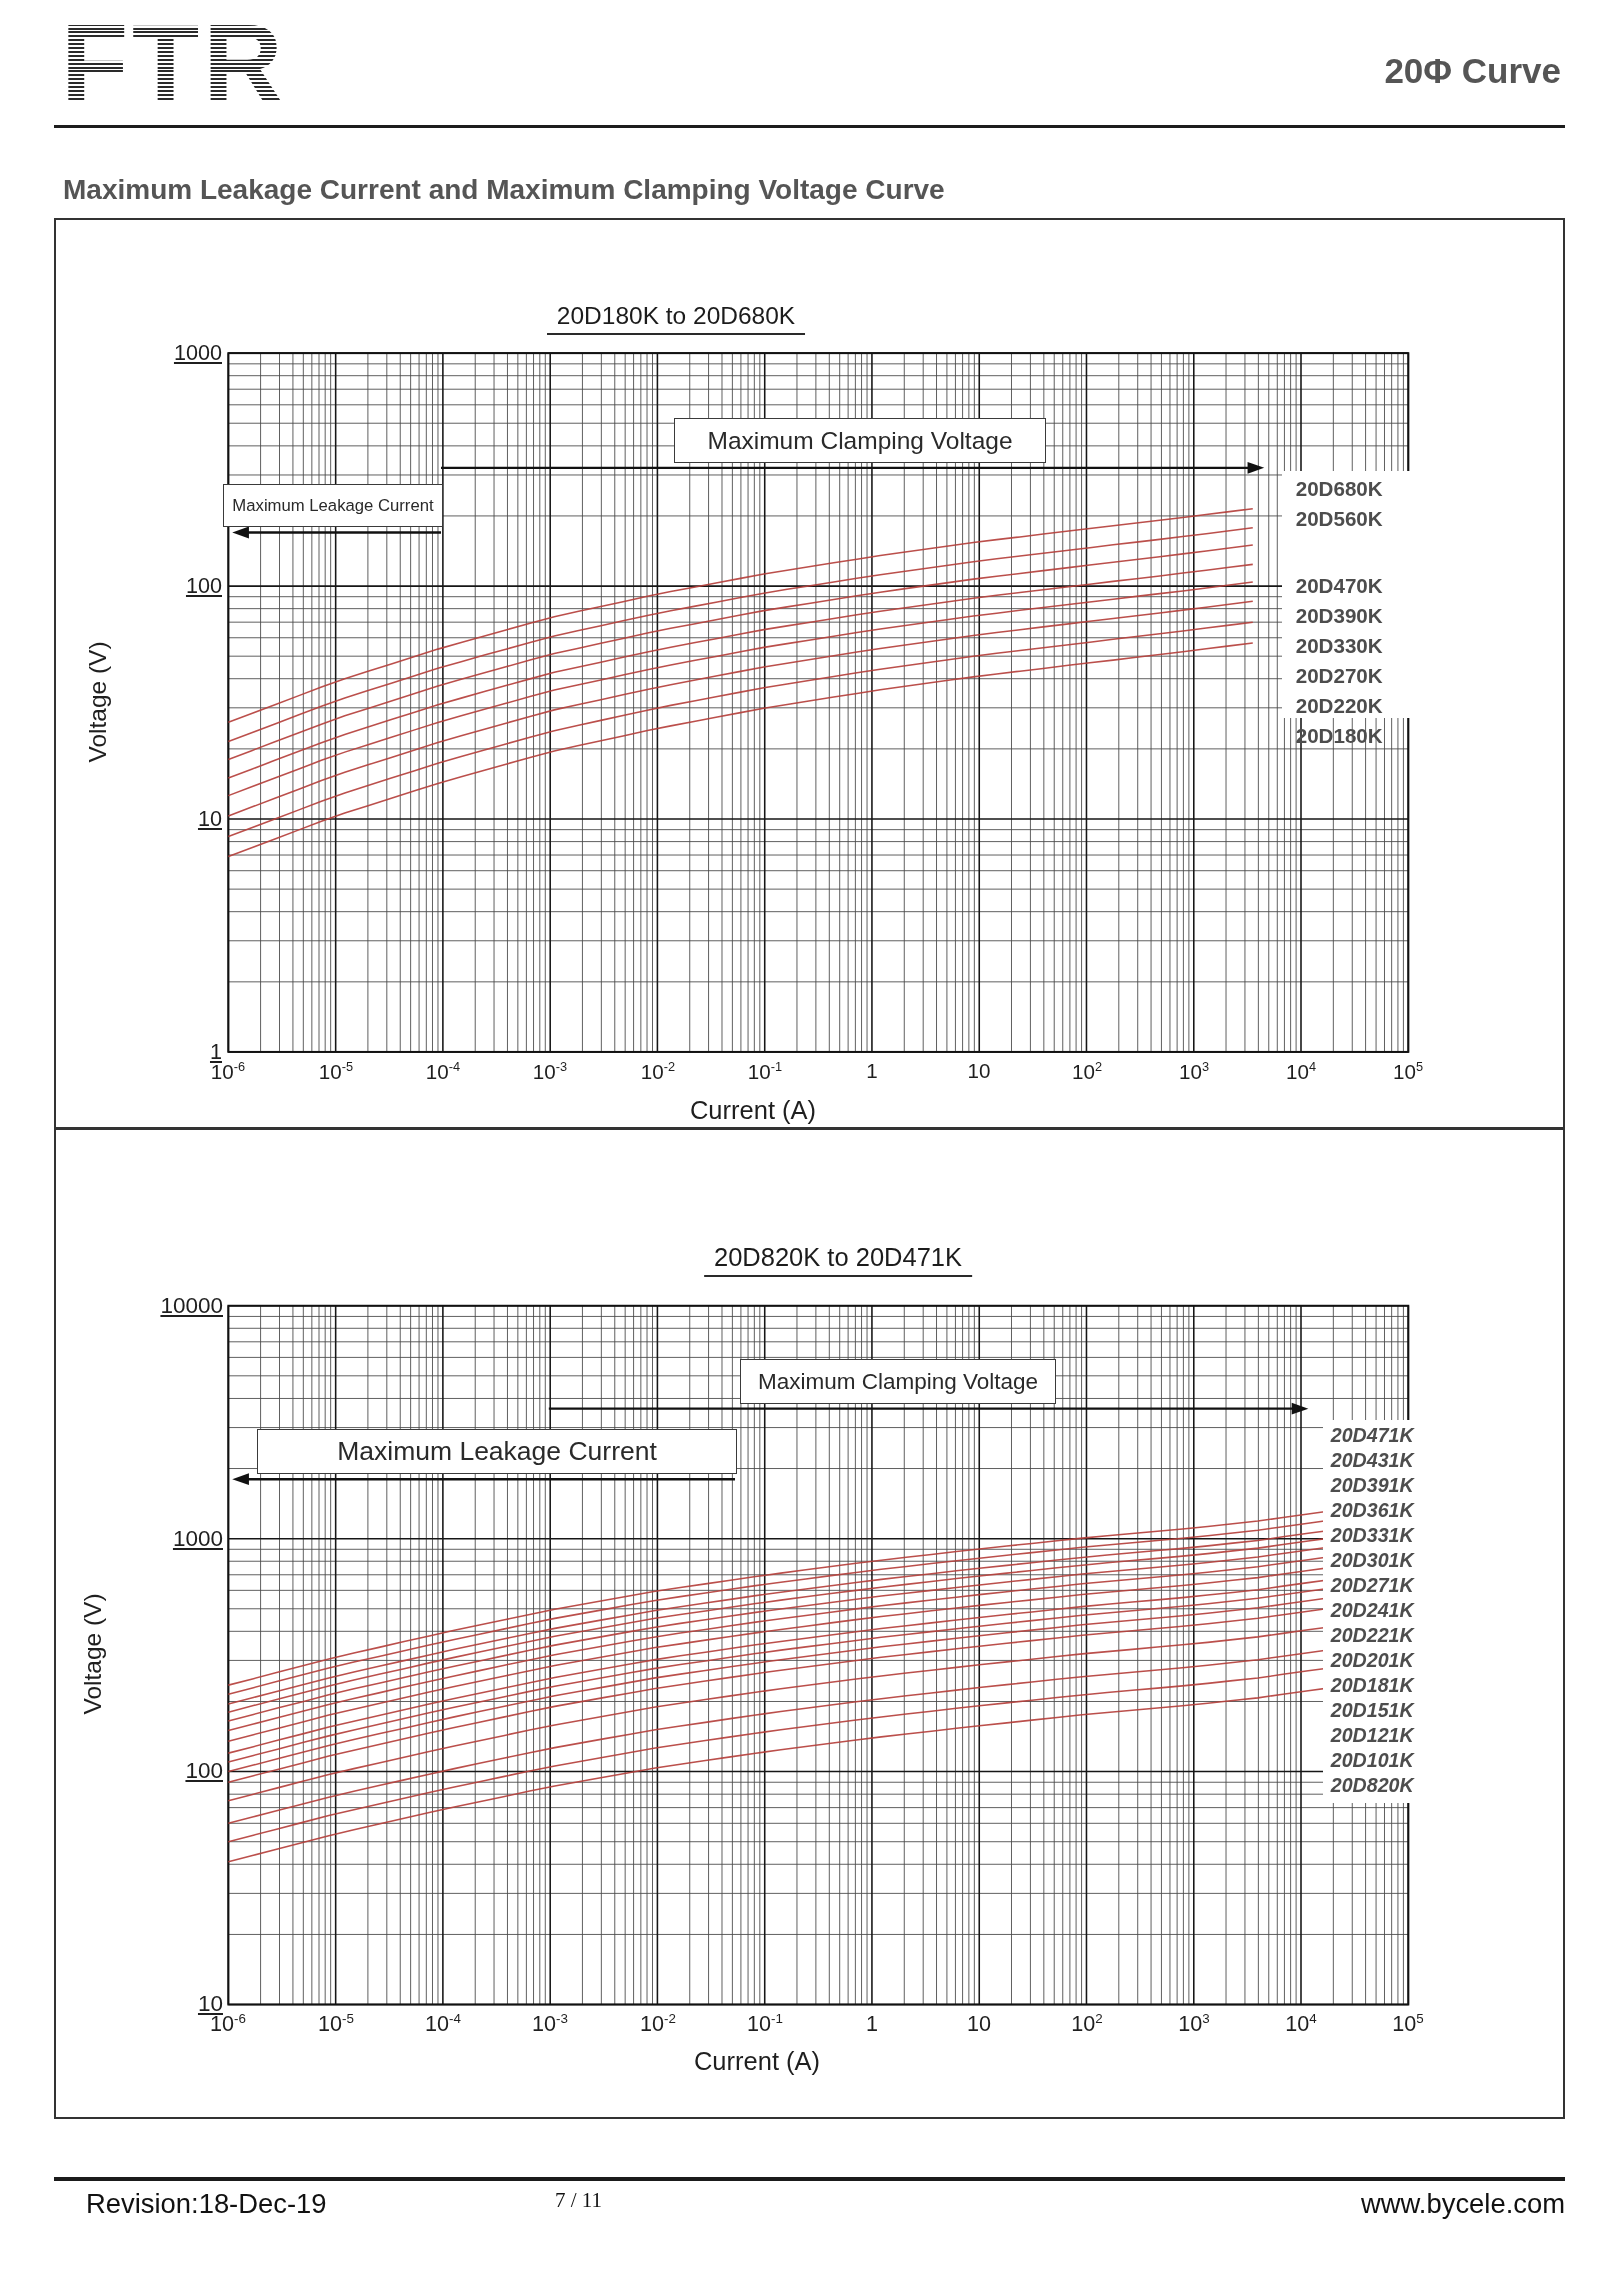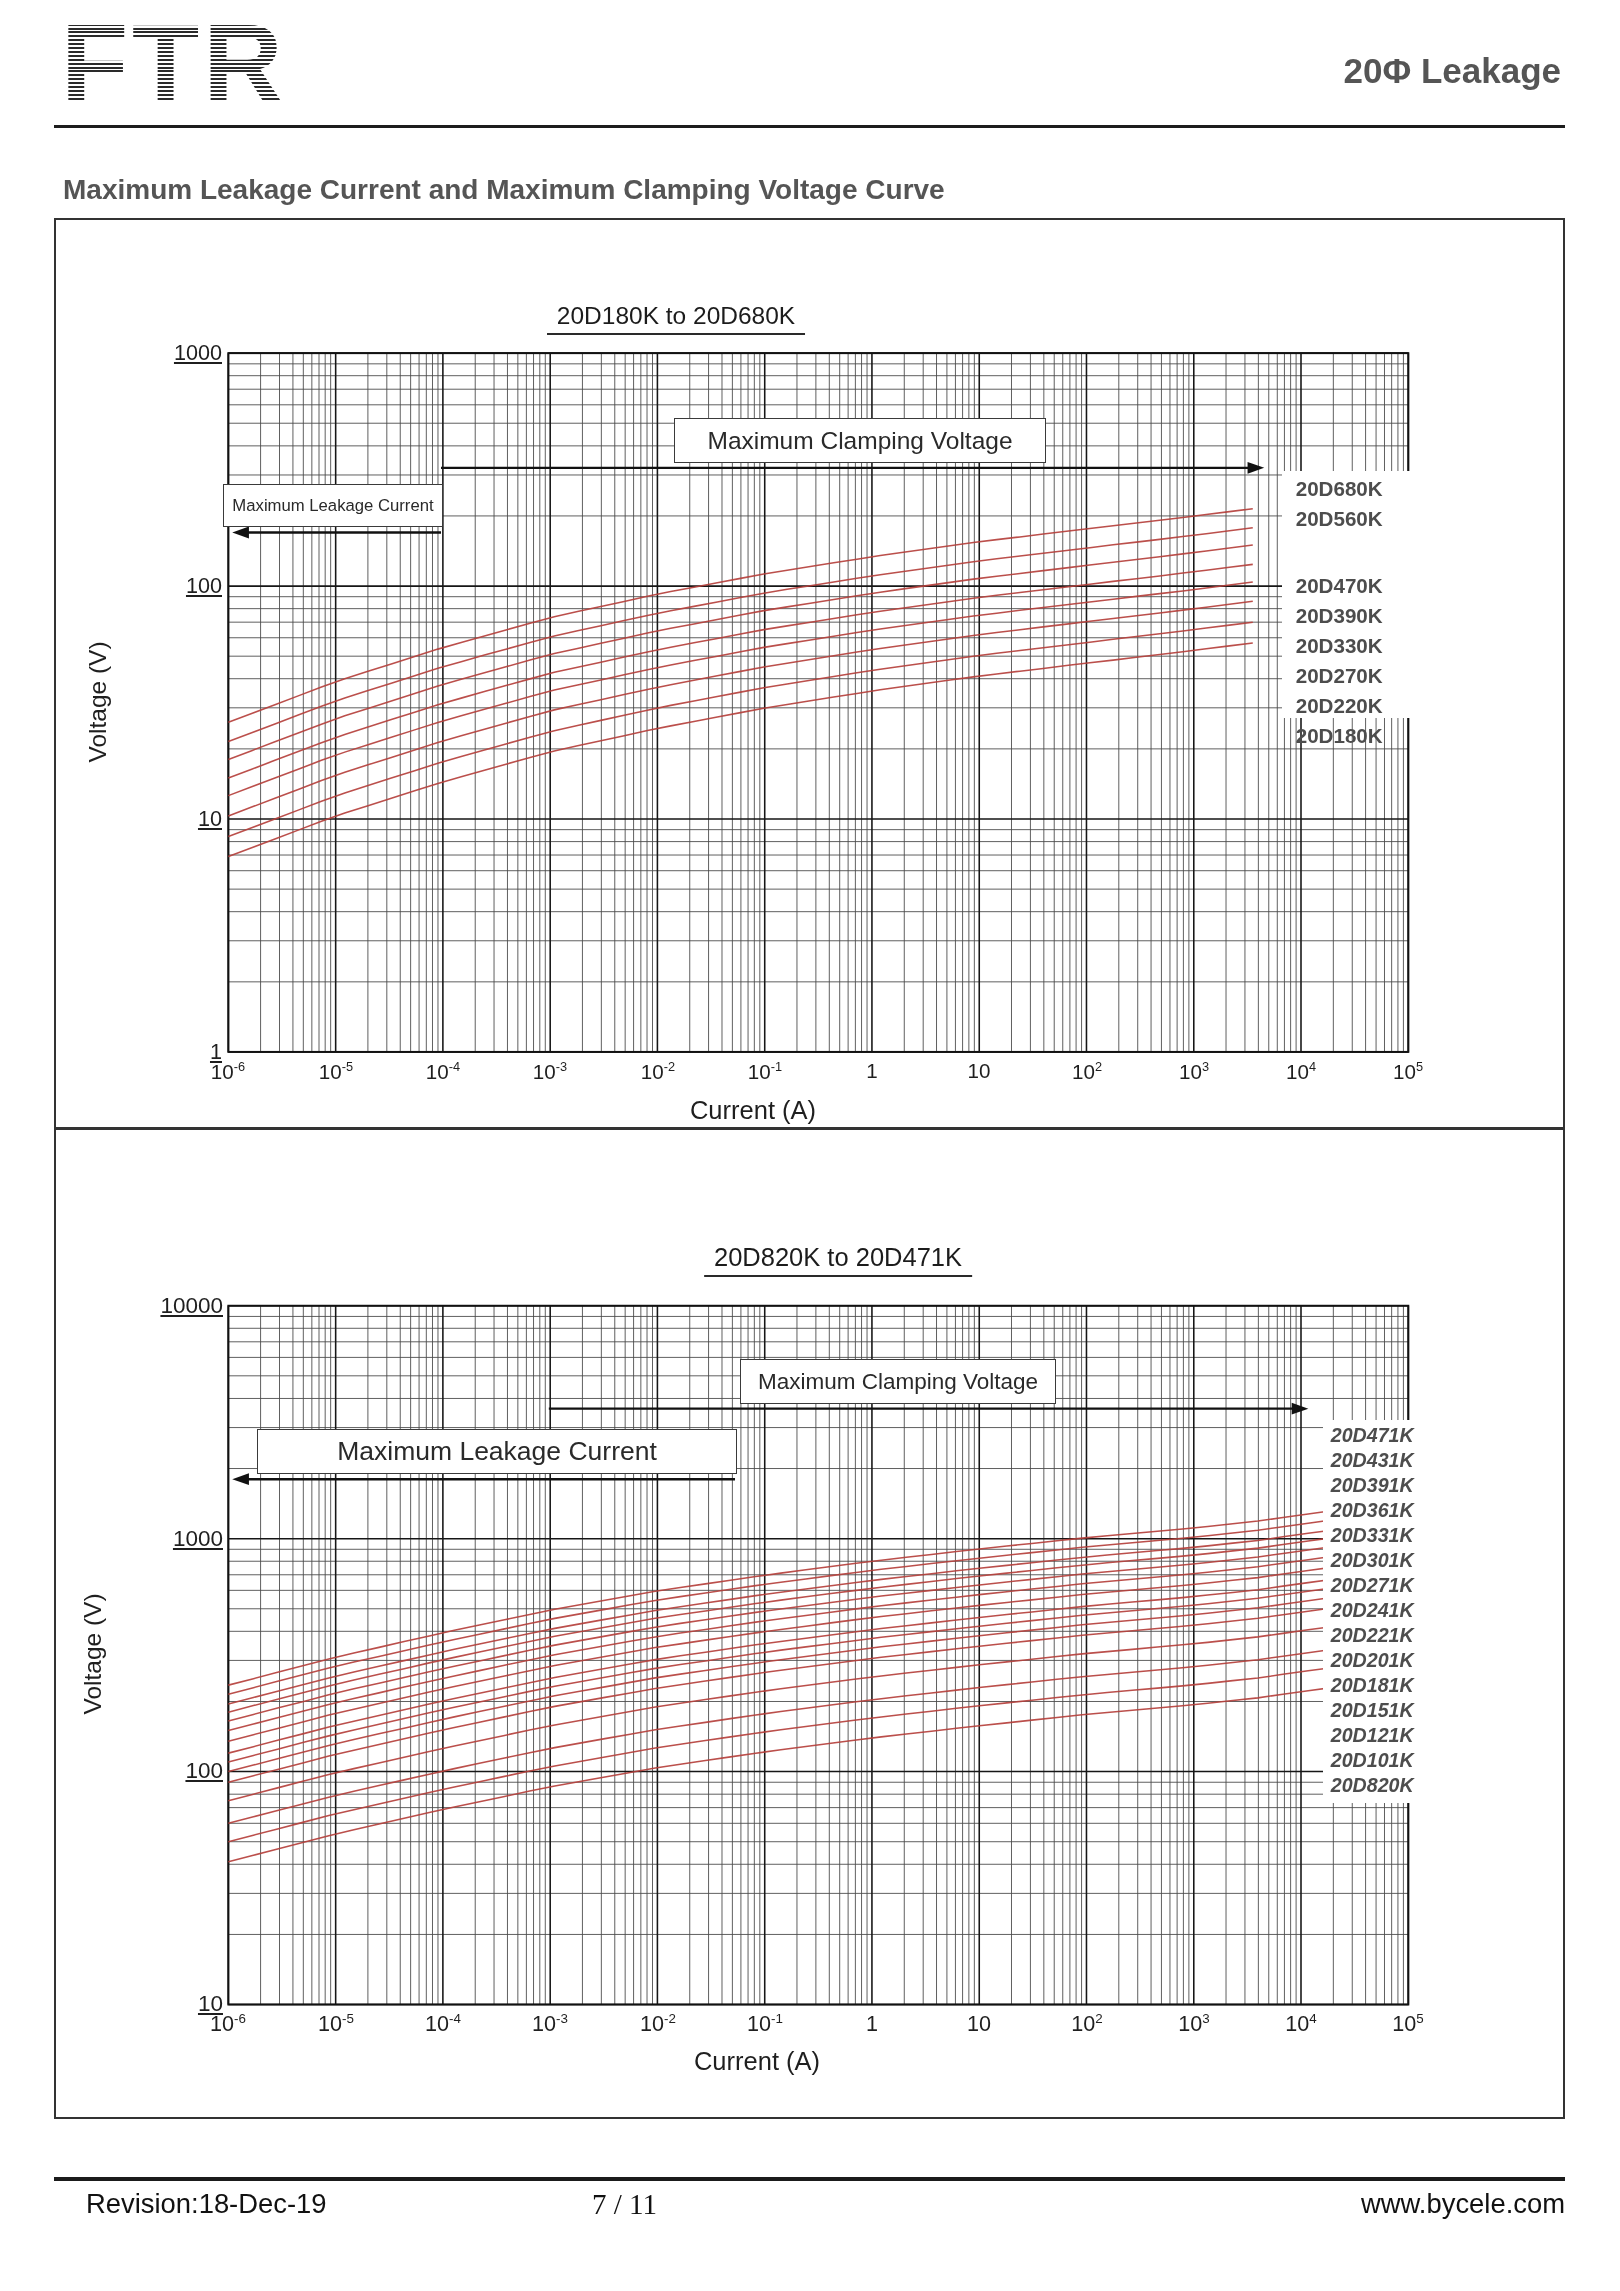--- a/index.html
+++ b/index.html
@@ -24,32 +24,32 @@
   .x-tick{transform:translate(-50%,0);}
   .axis-label-y{position:absolute;transform:translate(-50%,-50%) rotate(-90deg);font-size:24.5px;color:#1f1f1f;white-space:nowrap;}
   .axis-label-x{position:absolute;transform:translateX(-50%);font-size:25.5px;color:#1f1f1f;white-space:nowrap;}
   .series-box{position:absolute;background:#fff;}
   .series-label{font-weight:bold;color:#4d4d4d;white-space:nowrap;}
   .anno-box{position:absolute;background:#fff;border:1.5px solid #3a3a3a;display:flex;
             align-items:center;justify-content:center;color:#2a2a2a;white-space:nowrap;}
   
   #footer-rule{position:absolute;left:54px;top:2177px;width:1511px;height:3.9px;background:#1b1b1b;}
   #footer-revision{position:absolute;left:86px;top:2188px;font-size:27.4px;color:#111;}
-  #footer-page{position:absolute;left:500px;top:2188px;width:157px;text-align:right;
-               font-family:"Liberation Serif",serif;font-size:29px;color:#111;}
+  #footer-page{position:absolute;left:500px;top:2188px;width:157px;text-align:center;
+               font-family:"Liberation Serif",serif;font-size:21px;color:#111;}
   #footer-site{position:absolute;right:55px;top:2188px;font-size:27.4px;color:#111;}
 </style>
 </head>
 <body>
 
 <div id="page">
 
   <div id="logo-text">FTR</div>
 
-  <div id="series-label">20Φ Leakage</div>
+  <div id="series-label">20Φ Curve</div>
   <div id="header-rule"></div>
 
   <div id="doc-title">Maximum Leakage Current and Maximum Clamping Voltage Curve</div>
 
   <div class="chart-frame" style="left:54px;top:218px;width:1507px;height:908px;"></div>
   <div class="chart-frame" style="left:54px;top:1127px;width:1507px;height:988px;"></div>
 
   <div id="footer-rule"></div>
   <div id="footer-revision">Revision:18-Dec-19</div>
   <div id="footer-page">7 / 11</div>

